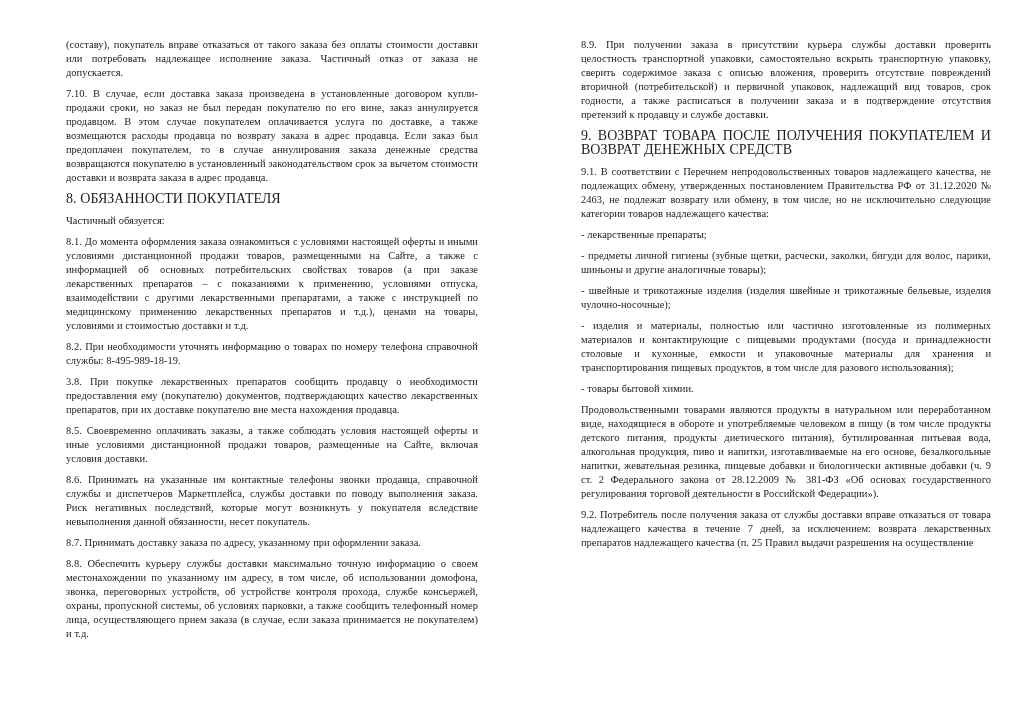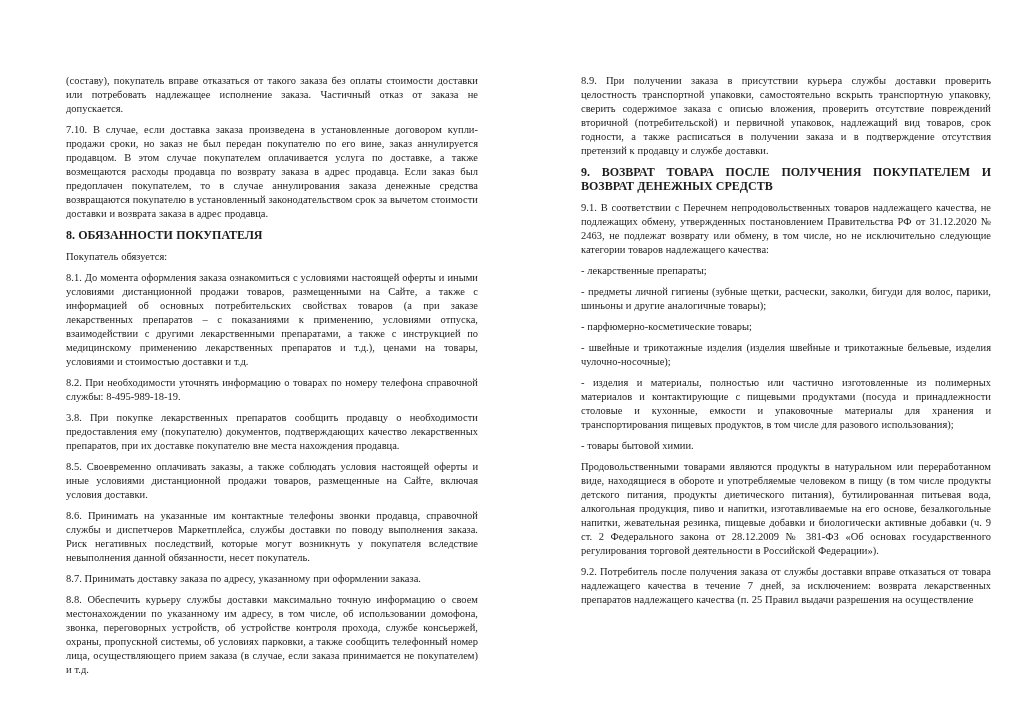--- a/index.html
+++ b/index.html
@@ -10,70 +10,68 @@
   body{
     width:1024px;height:724px;
     background:var(--bg);
     overflow:hidden;
   }
   .spread{
     position:relative;
     width:1024px;height:683px;
     font-family:"Liberation Serif","DejaVu Serif",serif;
     color:var(--ink);
-    margin-top:36px;
     -webkit-font-smoothing:antialiased;
   }
   .col{
     position:absolute;
     top:38px;
     width:412px;
     font-size:10.5px;
     line-height:14px;
     text-align:justify;
     text-justify:inter-word;
   }
   #col-left{left:66px;}
   #col-right{left:581px;width:410px;}
   .blk{
     margin:0 0 7px 0;
     text-align:justify;
     word-spacing:0.02em;
   }
   .blk:last-child{margin-bottom:0;}
   h2.blk{
-    font-size:12px;
+    font-size:14px;
     line-height:14px;
-    font-weight:bold;
+    font-weight:normal;
     margin:3px 0 8px 0;
   }
 </style>
 </head>
 <body>
 
 <div class="spread">
   <div class="col" id="col-left">
       <p class="blk paragraph">(составу), покупатель вправе отказаться от такого заказа без оплаты стоимости доставки или потребовать надлежащее исполнение заказа. Частичный отказ от заказа не допускается.</p>
       <p class="blk paragraph">7.10. В случае, если доставка заказа произведена в установленные договором купли-продажи сроки, но заказ не был передан покупателю по его вине, заказ аннулируется продавцом.  В этом случае покупателем оплачивается услуга по доставке, а также возмещаются расходы продавца по возврату заказа в адрес продавца. Если заказ был предоплачен покупателем, то в случае аннулирования заказа денежные средства возвращаются покупателю в установленный законодательством срок за вычетом стоимости доставки и возврата заказа в адрес продавца.</p>
       <h2 class="blk heading">8. ОБЯЗАННОСТИ ПОКУПАТЕЛЯ</h2>
-      <p class="blk paragraph">Покупатель обязуется:</p>
+      <p class="blk paragraph">Частичный обязуется:</p>
       <p class="blk paragraph">8.1. До момента оформления заказа ознакомиться с условиями настоящей оферты и иными условиями дистанционной продажи товаров, размещенными на Сайте, а также с информацией об основных потребительских свойствах товаров (а при заказе лекарственных препаратов – с показаниями к применению, условиями отпуска, взаимодействии с другими лекарственными препаратами, а также с инструкцией по медицинскому применению лекарственных препаратов и т.д.), ценами на товары, условиями и стоимостью доставки и т.д.</p>
       <p class="blk paragraph">8.2. При необходимости уточнять информацию о товарах по номеру телефона справочной службы: 8-495-989-18-19.</p>
       <p class="blk paragraph">3.8. При покупке лекарственных препаратов сообщить продавцу о необходимости предоставления ему (покупателю) документов, подтверждающих качество лекарственных препаратов, при их доставке покупателю вне места нахождения продавца.</p>
       <p class="blk paragraph">8.5. Своевременно оплачивать заказы, а также соблюдать условия настоящей оферты и иные условиями дистанционной продажи товаров, размещенные на Сайте, включая условия доставки.</p>
       <p class="blk paragraph">8.6. Принимать на указанные им контактные телефоны звонки продавца, справочной службы и диспетчеров Маркетплейса, службы доставки по поводу выполнения заказа. Риск негативных последствий, которые могут возникнуть у покупателя вследствие невыполнения данной обязанности, несет покупатель.</p>
       <p class="blk paragraph">8.7. Принимать доставку заказа по адресу, указанному при оформлении заказа.</p>
       <p class="blk paragraph">8.8. Обеспечить курьеру службы доставки максимально точную информацию о своем местонахождении по указанному им адресу, в том числе, об использовании домофона, звонка, переговорных устройств, об устройстве контроля прохода, службе консьержей, охраны, пропускной системы, об условиях парковки, а также сообщить телефонный номер лица, осуществляющего прием заказа (в случае, если заказа принимается не покупателем) и т.д.</p>
     </div>
   <div class="col" id="col-right">
       <p class="blk paragraph">8.9. При получении заказа в присутствии курьера службы доставки проверить целостность транспортной упаковки, самостоятельно вскрыть транспортную упаковку, сверить содержимое заказа с описью вложения, проверить отсутствие повреждений вторичной (потребительской) и первичной упаковок, надлежащий вид товаров, срок годности, а также расписаться в получении заказа и в подтверждение отсутствия претензий к продавцу и службе доставки.</p>
       <h2 class="blk heading">9. ВОЗВРАТ ТОВАРА ПОСЛЕ ПОЛУЧЕНИЯ ПОКУПАТЕЛЕМ И ВОЗВРАТ ДЕНЕЖНЫХ СРЕДСТВ</h2>
       <p class="blk paragraph">9.1. В соответствии с Перечнем непродовольственных товаров надлежащего качества, не подлежащих обмену, утвержденных постановлением Правительства РФ от 31.12.2020 № 2463, не подлежат возврату или обмену, в том числе, но не исключительно следующие категории товаров надлежащего качества:</p>
       <p class="blk list-item">- лекарственные препараты;</p>
       <p class="blk list-item">- предметы личной гигиены (зубные щетки, расчески, заколки, бигуди для волос, парики, шиньоны и другие аналогичные товары);</p>
-      <p class="blk list-item">- парфюмерно-косметические товары;</p>
       <p class="blk list-item">- швейные и трикотажные изделия (изделия швейные и трикотажные бельевые, изделия чулочно-носочные);</p>
       <p class="blk list-item">- изделия и материалы, полностью или частично изготовленные из полимерных материалов и контактирующие с пищевыми продуктами (посуда и принадлежности столовые и кухонные, емкости и упаковочные материалы для хранения и транспортирования пищевых продуктов, в том числе для разового использования);</p>
       <p class="blk list-item">- товары бытовой химии.</p>
       <p class="blk paragraph">Продовольственными товарами являются продукты в натуральном или переработанном виде, находящиеся в обороте и употребляемые человеком в пищу (в том числе продукты детского питания, продукты диетического питания), бутилированная питьевая вода, алкогольная продукция, пиво и напитки, изготавливаемые на его основе, безалкогольные напитки, жевательная резинка, пищевые добавки и биологически активные добавки (ч. 9 ст. 2 Федерального закона от 28.12.2009 № 381-ФЗ «Об основах государственного регулирования торговой деятельности в Российской Федерации»).</p>
       <p class="blk paragraph">9.2. Потребитель после получения заказа от службы доставки вправе отказаться от товара надлежащего качества в течение 7 дней, за исключением: возврата лекарственных препаратов надлежащего качества (п. 25 Правил выдачи разрешения на осуществление</p>
     </div>
 </div>
 
 </body></html>

